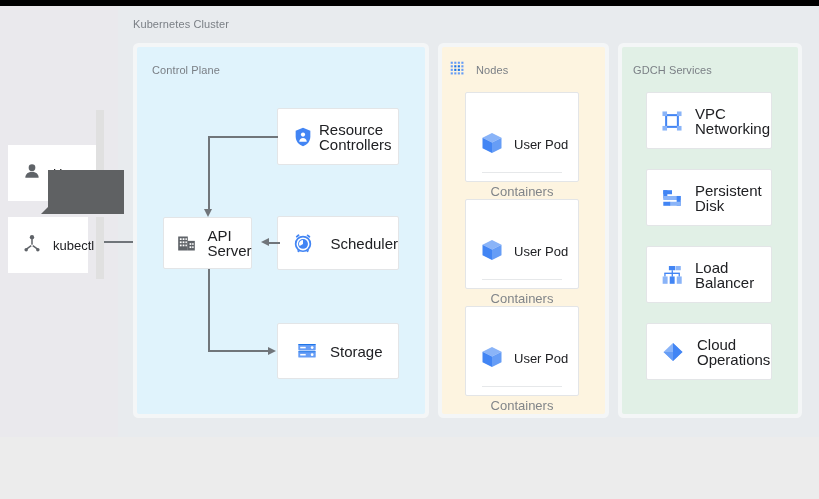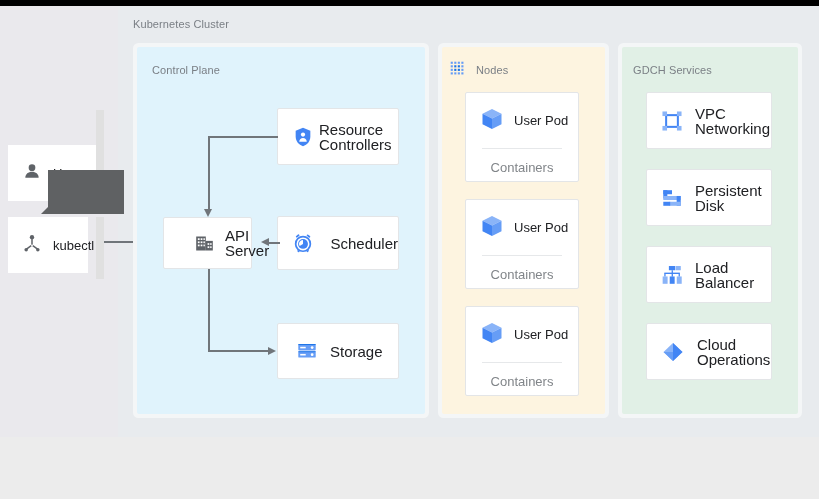--- a/index.html
+++ b/index.html
@@ -182,20 +182,21 @@
     border: 1px solid #e3e5e7;
     border-radius: 2px;
     box-sizing: border-box;
   }
   .pod-head {
     height: 55px;
     display: flex;
     align-items: center;
     padding-left: 14px;
     gap: 10px;
+    margin-top: 24px;
   }
   .pod-head .label {
     font-size: 13px;
     color: #202124;
   }
   .pod-divider {
     height: 1px;
     background: #e6e8ea;
     margin: 0 16px;
   }
@@ -264,21 +265,21 @@
         <path d="M7.9 17.2c0-2.6 1.9-4.1 4.1-4.1s4.1 1.5 4.1 4.1z" fill="#ffffff"></path>
       </svg>
     </span>
     <span class="label">Resource Controllers</span>
   </div>
 
   <div class="line-h" style="left:208px; top:136px; width:70px;"></div>
   <div class="line-v" style="left:208px; top:136px; height:75px;"></div>
   <div class="arrow arrow-down" style="left:204.2px; top:209px;"></div>
 
-  <div class="card" style="left:163px; top:217px; width:89px; height:52px; padding-left:30px; gap:10px;">
+  <div class="card" style="left:163px; top:217px; width:89px; height:52px; padding-left:13px; gap:10px;justify-content:center;">
     <span class="icon">
       <svg width="21" height="21" viewBox="0 0 24 24">
         <rect x="2.5" y="4" width="11" height="16" fill="#5f6368"></rect>
         <rect x="13.5" y="9" width="8" height="11" fill="#5f6368"></rect>
         <rect x="4.4" y="6" width="2" height="2" fill="#ffffff"></rect>
         <rect x="7.6" y="6" width="2" height="2" fill="#ffffff"></rect>
         <rect x="10.8" y="6" width="1.6" height="2" fill="#ffffff"></rect>
         <rect x="4.4" y="9.6" width="2" height="2" fill="#ffffff"></rect>
         <rect x="7.6" y="9.6" width="2" height="2" fill="#ffffff"></rect>
         <rect x="10.8" y="9.6" width="1.6" height="2" fill="#ffffff"></rect>

